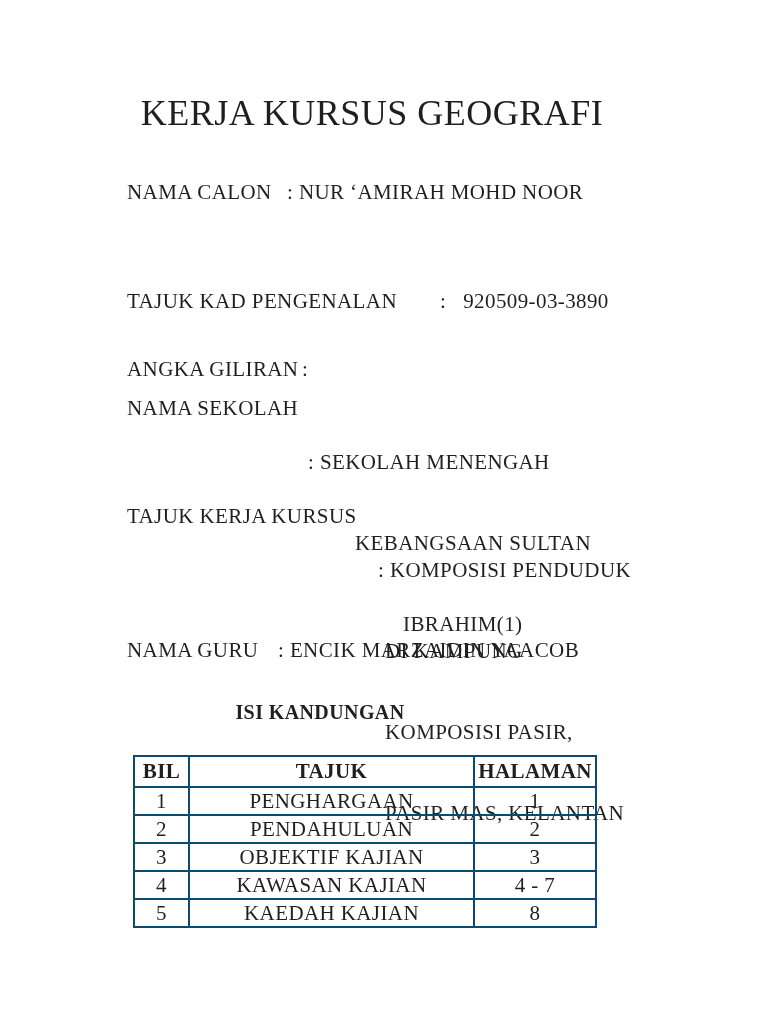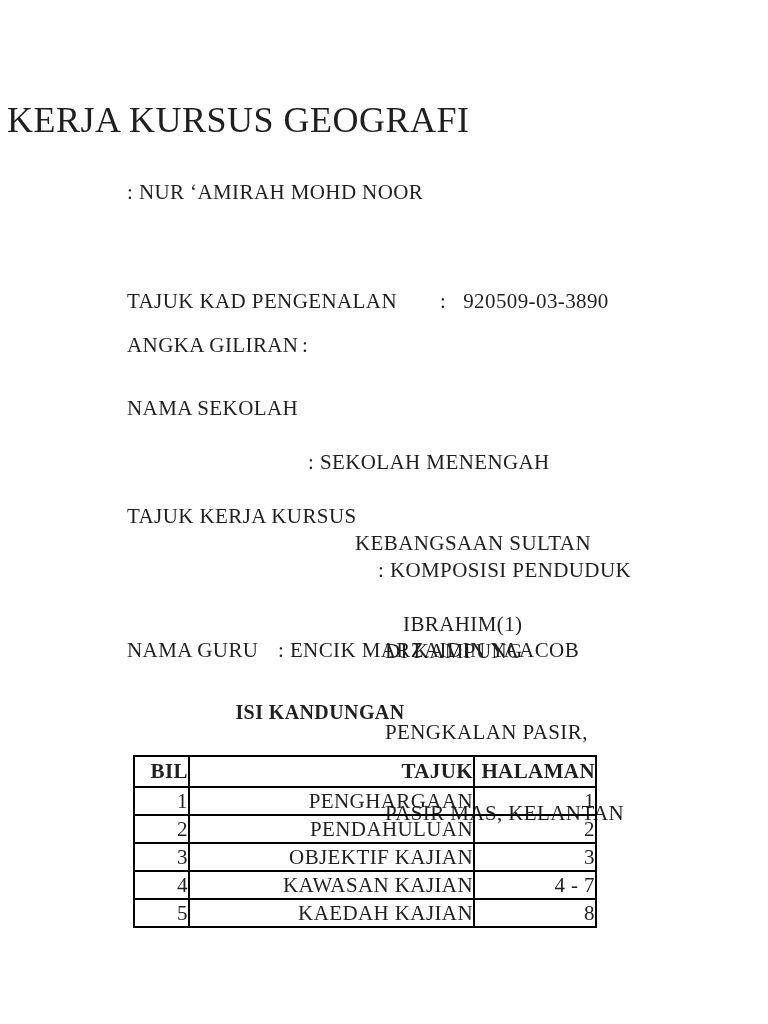--- a/index.html
+++ b/index.html
@@ -2,68 +2,68 @@
 <html><head>
 <meta charset="utf-8">
 <style>
   html,body { margin:0; padding:0; background:#ffffff; }
   .canvas {
     position:relative; width:768px; height:1024px;
     background:#ffffff; color:#1f1f1f; overflow:hidden;
     font-family:"Liberation Serif", serif;
   }
   .title {
-    position:absolute; top:93px; left:0; width:744px; margin:7px;
-    text-align:left; font-size:36px; font-weight:400;
+    position:absolute; top:93px; left:0; width:744px; margin:0;
+    text-align:center; font-size:36px; font-weight:400;
     letter-spacing:0.5px; line-height:40px; white-space:pre;
   }
   .row {
     position:absolute; left:127px; display:flex; align-items:flex-start;
     font-size:21px; line-height:27px; letter-spacing:0.4px; white-space:pre;
   }
   .lbl { flex:none; display:inline-block; }
   .w151{width:151px}.w160{width:160px}.w168{width:168px}
   .w175{width:175px}.w181{width:181px}.w251{width:251px}.w313{width:313px}
   .r-nama-calon{top:179px}
   .r-tingkatan{top:236px}
   .r-nombor{top:288px}
-  .r-angka{top:332px}
+  .r-angka{top:356px}
   .r-sekolah{top:395px}
   .r-tajuk{top:503px}
   .r-guru{top:637px}
   .valblock div { white-space:pre; }
   .ind15{padding-left:7px}
   .ind47{padding-left:47px}
   .ind95{padding-left:95px}
   .toc-heading {
     position:absolute; top:685px; left:0; width:616px; margin:12px;
     text-align:center; font-size:20px; font-weight:bold;
     letter-spacing:0.4px; line-height:30px;
   }
   table.toc {
     position:absolute; top:755px; left:133px; width:462px;
     border-collapse:collapse; table-layout:fixed;
   }
   .toc th, .toc td {
-    border:2px solid #000000; text-align:right; vertical-align:middle;
+    border:2px solid #0c4a6e; text-align:center; vertical-align:middle;
     padding:0; font-size:21px; letter-spacing:0.4px; white-space:pre;
   }
   .toc th { font-weight:bold; height:29px; }
   .toc td { font-weight:400; height:26px; }
   .col-bil{width:55px}.col-tajuk{width:285px}.col-hal{width:122px}
 </style>
 </head>
 <body>
 
 <div class="canvas">
 
   <h1 class="title">KERJA KURSUS GEOGRAFI</h1>
 
   <div class="row r-nama-calon">
-    <span class="val">: NUR ‘AMIRAH MOHD NOOR</span>
+    <span class="lbl w160">NAMA CALON</span><span class="val">: NUR ‘AMIRAH MOHD NOOR</span>
   </div>
 
 
   <div class="row r-nombor">
     <span class="lbl w313">TAJUK KAD PENGENALAN</span><span class="val">:   920509-03-3890</span>
   </div>
 
   <div class="row r-angka">
     <span class="lbl w175">ANGKA GILIRAN</span><span class="val">:</span>
   </div>
@@ -75,21 +75,21 @@
       <div class="ind47">KEBANGSAAN SULTAN</div>
       <div class="ind95">IBRAHIM(1)</div>
     </div>
   </div>
 
   <div class="row r-tajuk">
     <span class="lbl w251">TAJUK KERJA KURSUS</span>
     <div class="valblock">
       <div>: KOMPOSISI PENDUDUK</div>
       <div class="ind15">DI KAMPUNG</div>
-      <div class="ind15">PENGKALAN PASIR,</div>
+      <div class="ind15">KOMPOSISI PASIR,</div>
       <div class="ind15">PASIR MAS, KELANTAN</div>
     </div>
   </div>
 
   <div class="row r-guru">
     <span class="lbl w151">NAMA GURU</span><span class="val">: ENCIK MARZAIDIN YAACOB</span>
   </div>
 
   <h2 class="toc-heading">ISI KANDUNGAN</h2>
 

